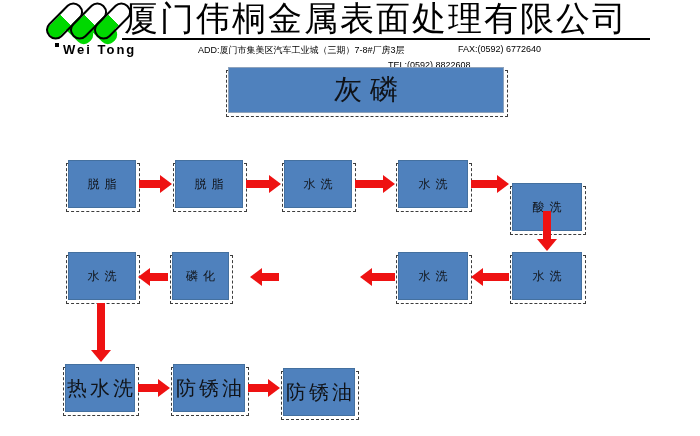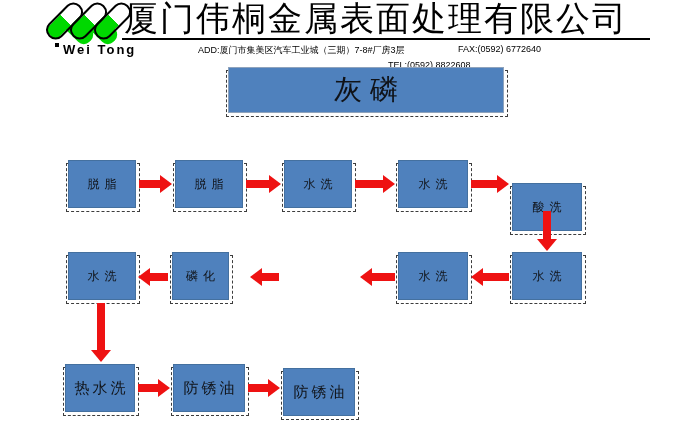--- a/index.html
+++ b/index.html
@@ -44,21 +44,21 @@
   .fbox{
     position:absolute;background:var(--box-fill);border:1px solid var(--box-border);
     box-sizing:border-box;display:flex;align-items:center;justify-content:center;
     font-family:"Liberation Serif","DejaVu Serif",serif;color:#101318;
   }
   .fbox::before{
     content:"";position:absolute;z-index:-1;left:-3px;top:2px;right:-5px;bottom:-5px;
     border:1px dashed var(--dash);background:#fff;
   }
   .fbox span{font-size:12px;letter-spacing:5px;margin-right:-5px;white-space:nowrap;}
-  .fbox.small span{font-size:15px;letter-spacing:3px;margin-right:-3px;}
+  .fbox.small span{font-size:20px;letter-spacing:3px;margin-right:-3px;}
   .fbox.heading{border-color:#8fa3bc;}
   .fbox.heading span{font-size:28px;letter-spacing:8px;margin-right:-8px;}
   
   .arrow{position:absolute;}
   .arrow i{display:block;}
   .arrow.right,.arrow.left{height:18px;}
   .arrow .shaft{position:absolute;background:var(--arrow-red);}
   .arrow.right .shaft{left:0;right:11px;top:5px;height:8px;}
   .arrow.right .head{position:absolute;right:0;top:0;width:0;height:0;
     border-top:9px solid transparent;border-bottom:9px solid transparent;border-left:12px solid var(--arrow-red);}

